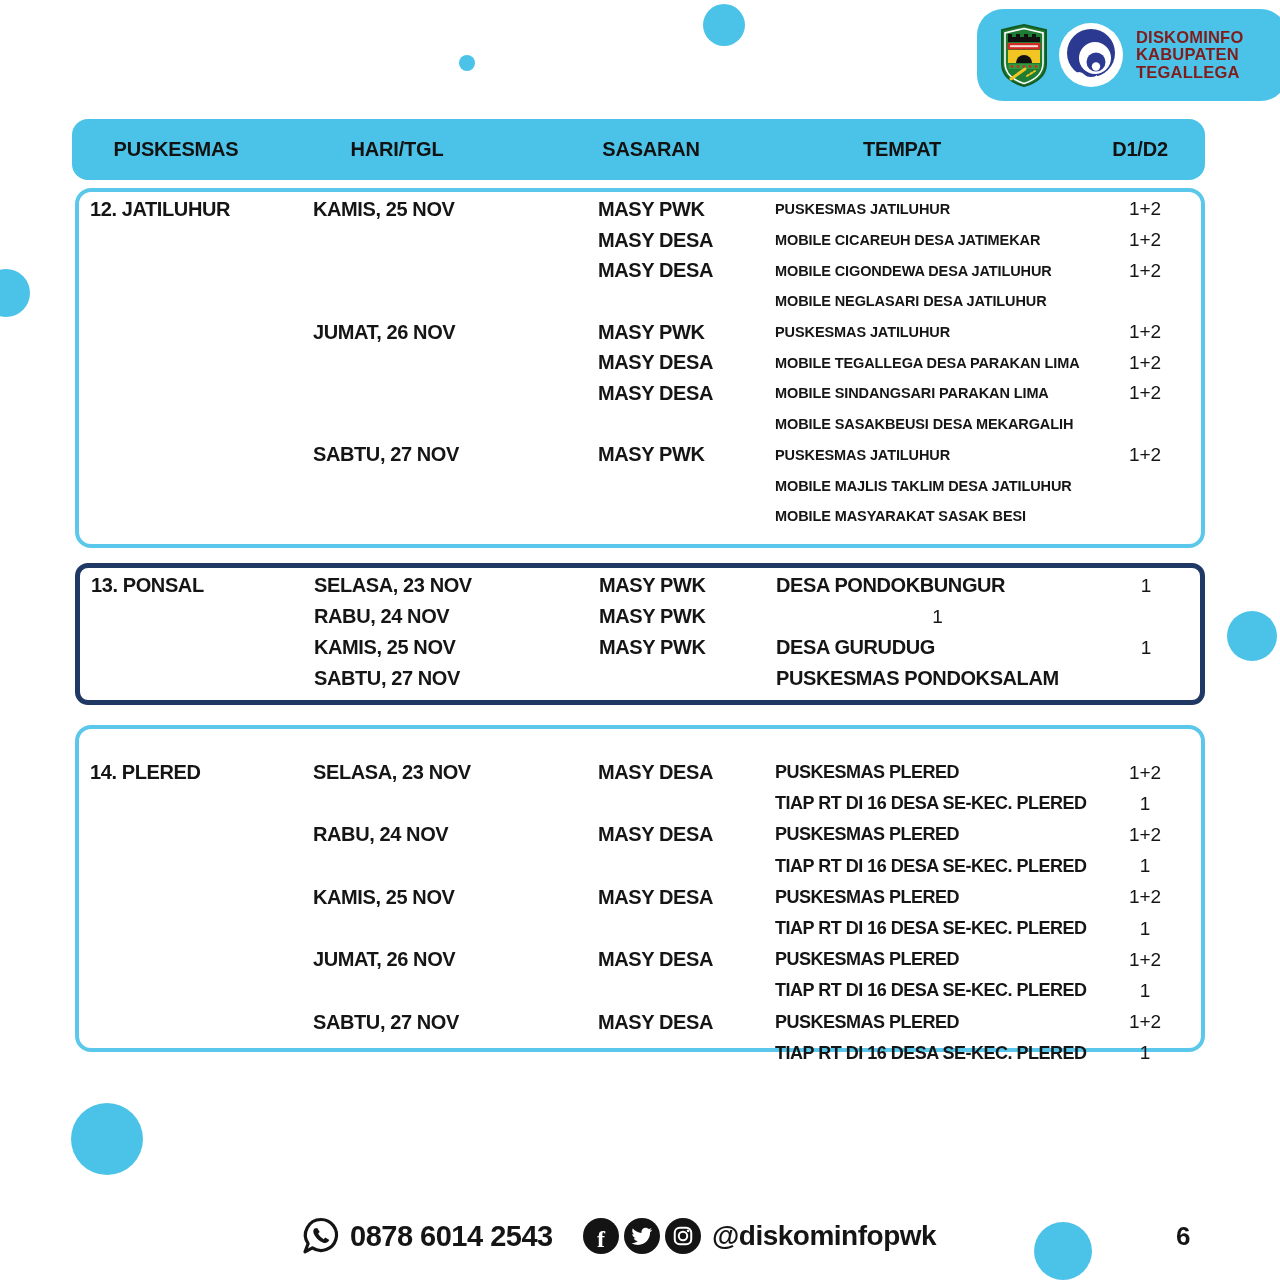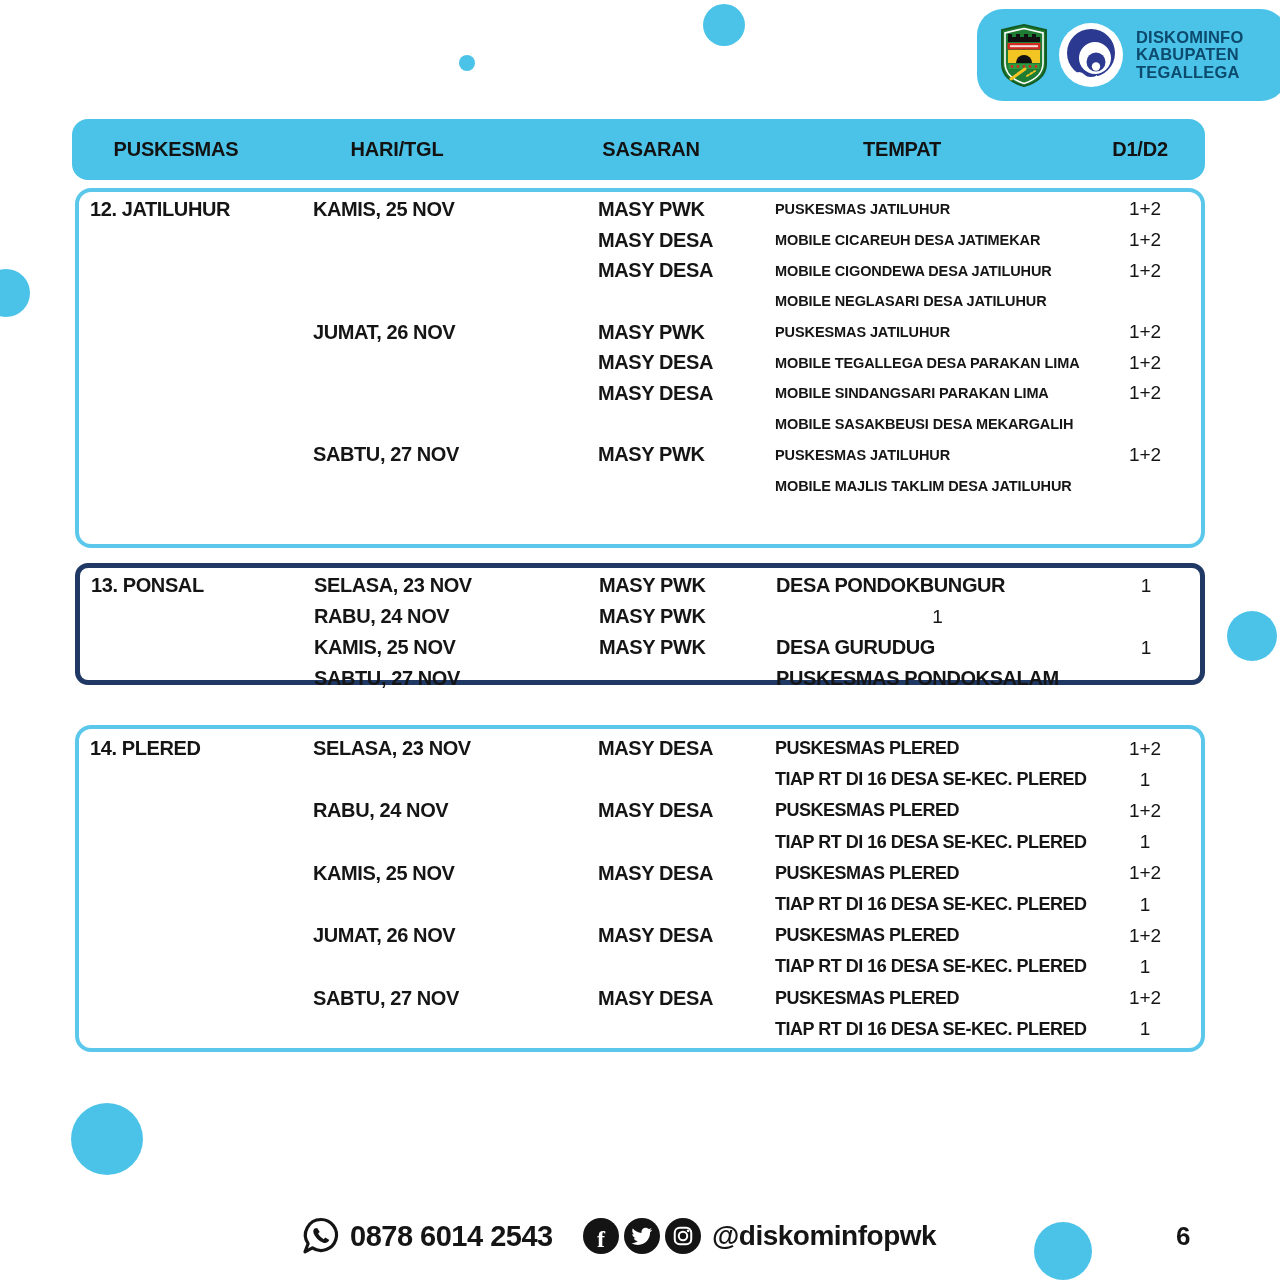--- a/index.html
+++ b/index.html
@@ -16,45 +16,45 @@
   .dot.d5{left:71px;top:1103px;width:72px;height:72px;}
   .dot.d6{left:1034px;top:1222px;width:58px;height:58px;}
 
   
   .brand-card{
     position:absolute;left:977px;top:9px;width:310px;height:92px;
     background:#4BC3E8;border-radius:26px;display:flex;align-items:center;
     padding-left:22px;box-sizing:border-box;
   }
   .brand-card .logo{flex:0 0 auto;}
-  .brand-text{margin-left:13px;color:#0c4a6e;font-weight:bold;font-size:16.5px;
+  .brand-text{margin-left:13px;color:#7f1d1d;font-weight:bold;font-size:16.5px;
     line-height:17.5px;letter-spacing:.2px;}
 
   
   .table-header{
     position:absolute;left:72px;top:119px;width:1133px;height:61px;
     background:#4BC3E8;border-radius:16px;
   }
   .table-header .hcell{
     position:absolute;top:0;height:61px;line-height:61px;transform:translateX(-50%);
     font-weight:bold;font-size:20px;letter-spacing:-.2px;color:#121212;white-space:nowrap;
   }
   .hc0{left:104px;} .hc1{left:325px;} .hc2{left:579px;} .hc3{left:830px;} .hc4{left:1068px;}
 
   
   .section{position:absolute;left:75px;width:1130px;box-sizing:border-box;background:#fff;}
   .section.cyan{border:4px solid #5BC8EB;border-radius:16px;}
   .section.navy{border:5px solid #1F3864;border-radius:13px;}
   .section.s0{top:188px;height:360px;}
-  .section.s1{top:563px;height:122px;}
+  .section.s1{top:563px;height:142px;}
   .section.s2{top:725px;height:327px;}
   .rows{position:absolute;left:0;top:0;right:0;}
   .s0 .rows{padding-top:2px;}
   .s1 .rows{padding-top:2px;}
-  .s2 .rows{padding-top:4px;}
+  .s2 .rows{padding-top:4px;margin-top:24px;}
   .row{display:grid;grid-template-columns:232px 285px 177px 327px 90px;align-items:center;}
   .s0 .row{height:30.7px;} .s1 .row{height:31px;} .s2 .row{height:31.2px;}
   .cell{white-space:nowrap;overflow:visible;}
   .c-title{padding-left:11px;font-weight:bold;font-size:20px;letter-spacing:-.4px;}
   .c-main{padding-left:2px;font-weight:bold;font-size:20px;letter-spacing:-.4px;}
   .c-tempat{padding-left:2px;font-weight:bold;}
   .s0 .c-tempat{font-size:14.5px;font-weight:600;letter-spacing:-.1px;}
   .s1 .c-tempat{font-size:20px;letter-spacing:-.4px;}
   .s2 .c-tempat{font-size:18px;letter-spacing:-.5px;}
   .c-dose{text-align:center;font-weight:normal;font-size:19px;}
@@ -192,20 +192,27 @@
           <div class="cell c-tempat">PUSKESMAS JATILUHUR</div>
           <div class="cell c-dose">1+2</div>
         </div>
         <div class="row">
           <div class="cell c-title"></div>
           <div class="cell c-main"></div>
           <div class="cell c-main"></div>
           <div class="cell c-tempat">MOBILE MAJLIS TAKLIM DESA JATILUHUR</div>
           <div class="cell c-dose"></div>
         </div>
+        <div class="row">
+          <div class="cell c-title"></div>
+          <div class="cell c-main"></div>
+          <div class="cell c-main"></div>
+          <div class="cell c-tempat">MOBILE MASYARAKAT SASAK BESI</div>
+          <div class="cell c-dose"></div>
+        </div>
       </div>
     </div>
   <div class="section s1 navy">
       <div class="rows">
         <div class="row">
           <div class="cell c-title">13. PONSAL</div>
           <div class="cell c-main">SELASA, 23 NOV</div>
           <div class="cell c-main">MASY PWK</div>
           <div class="cell c-tempat">DESA PONDOKBUNGUR</div>
           <div class="cell c-dose">1</div>

